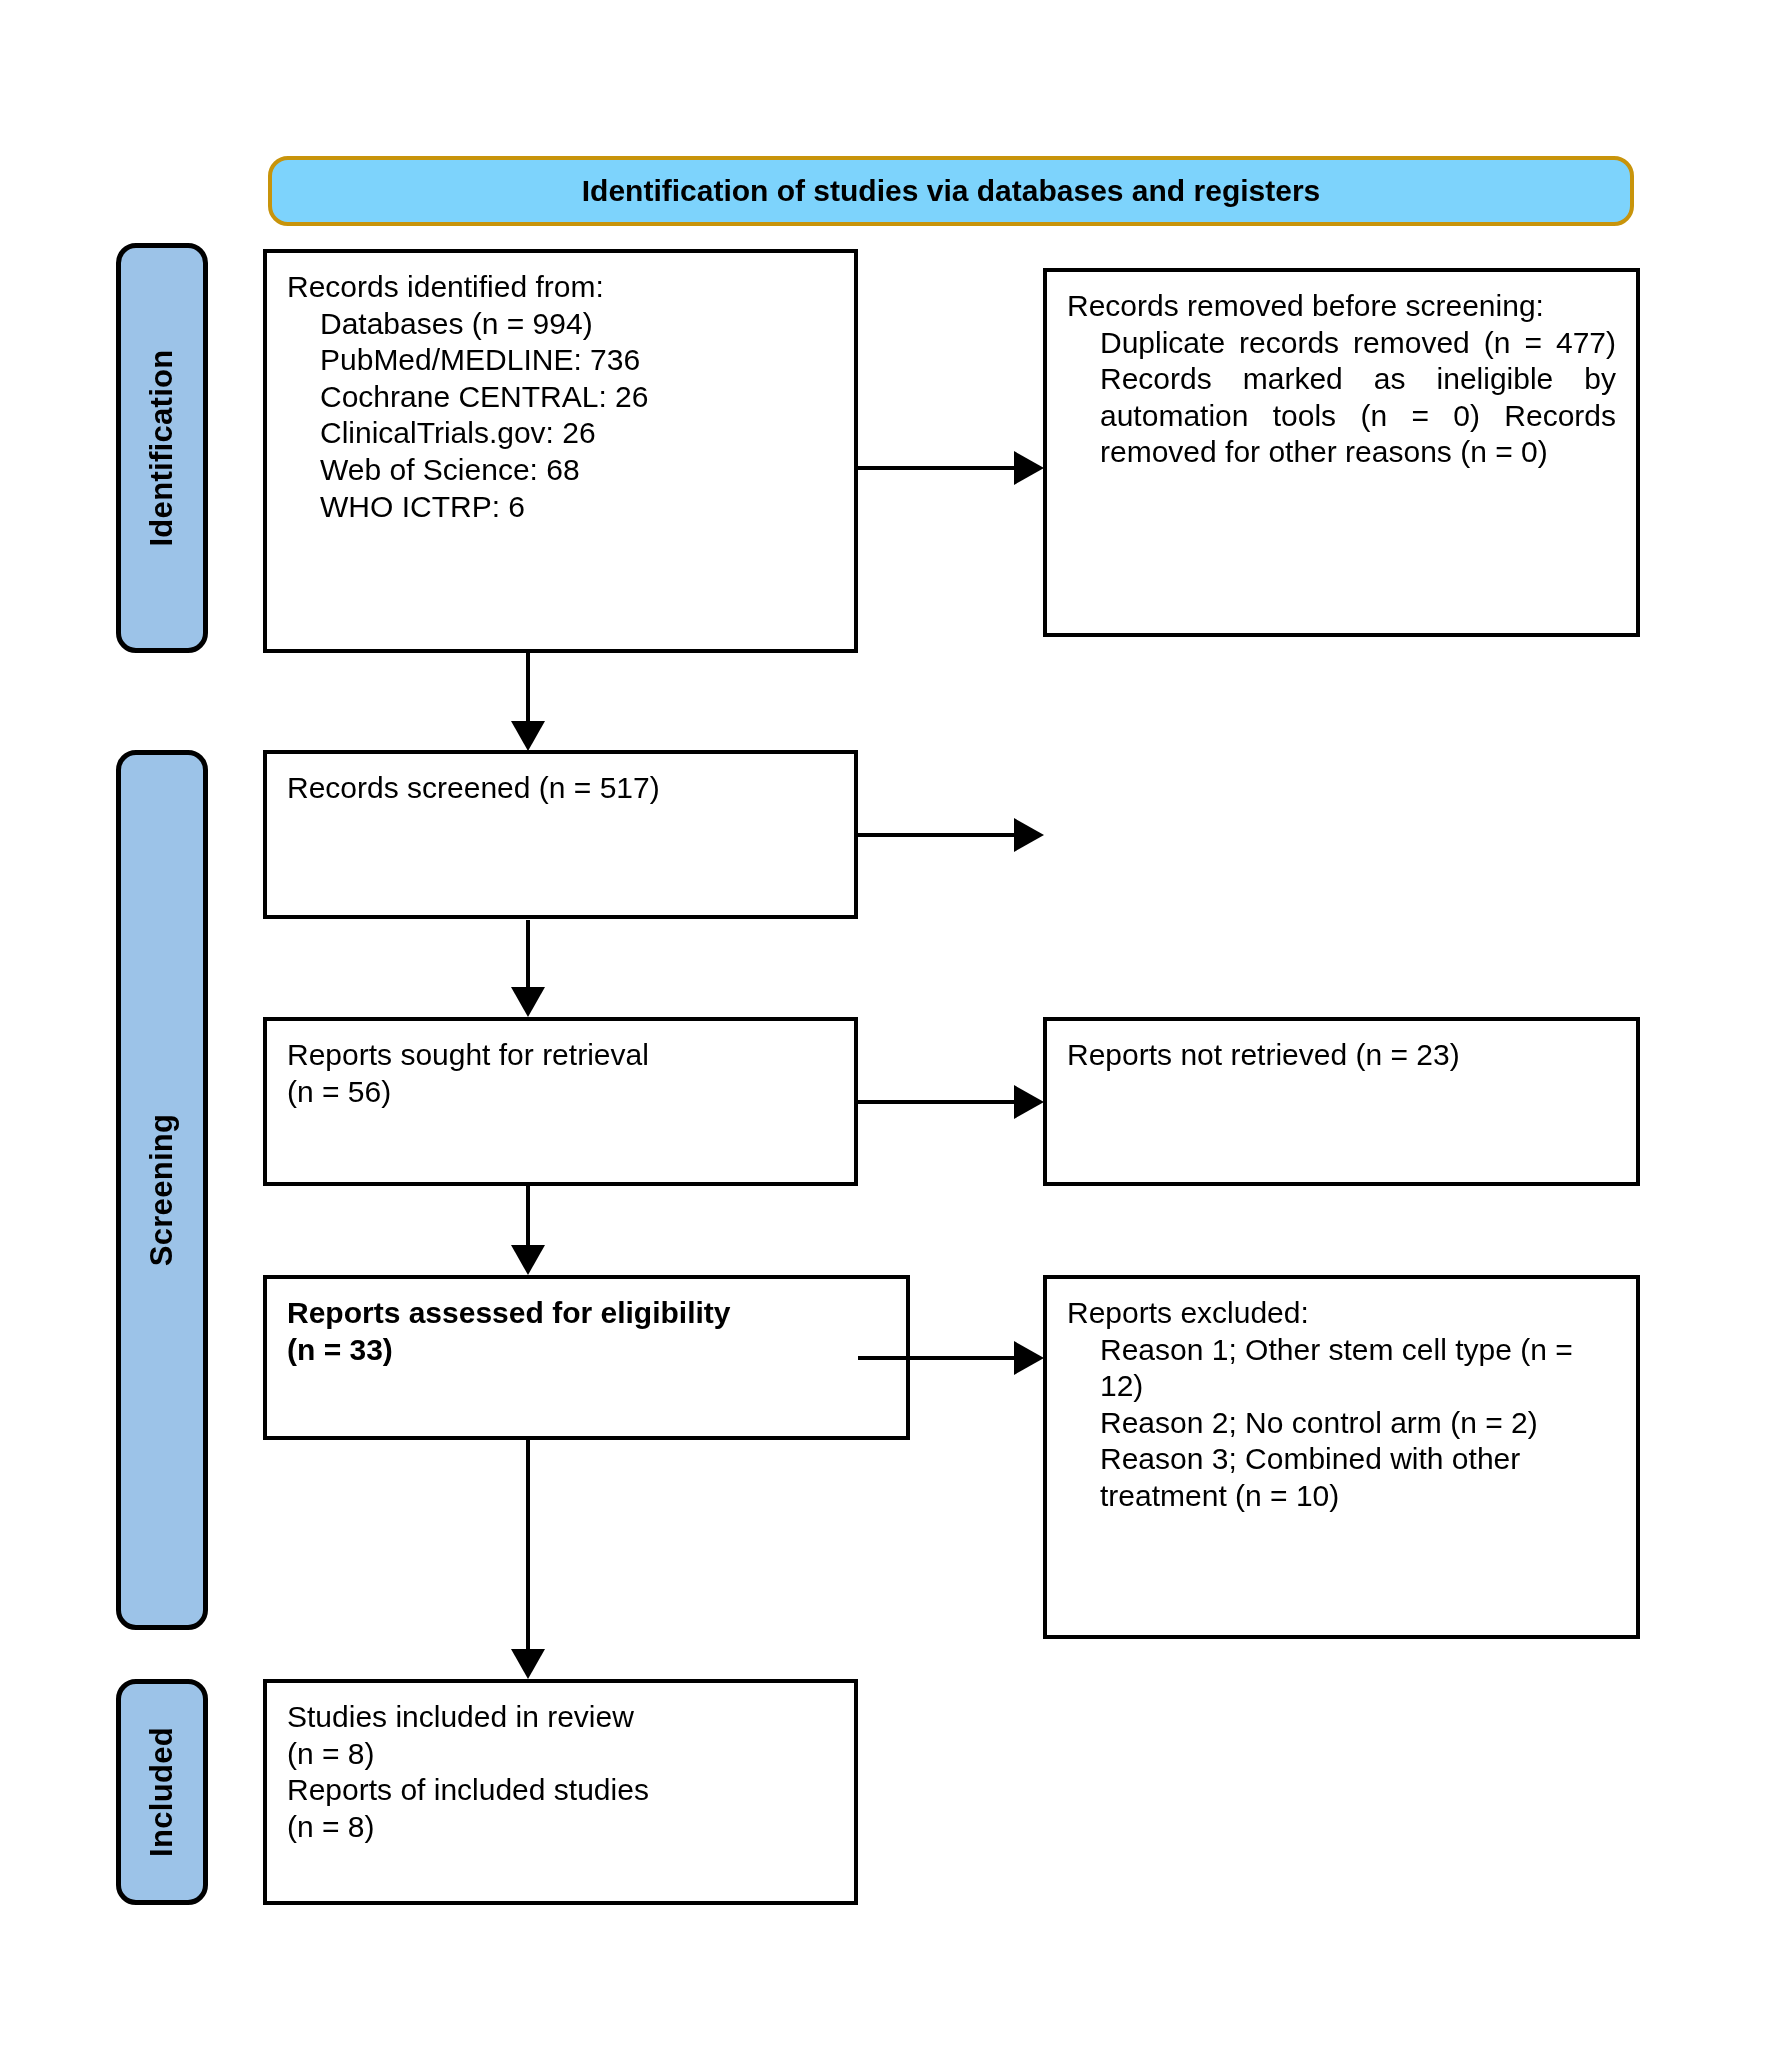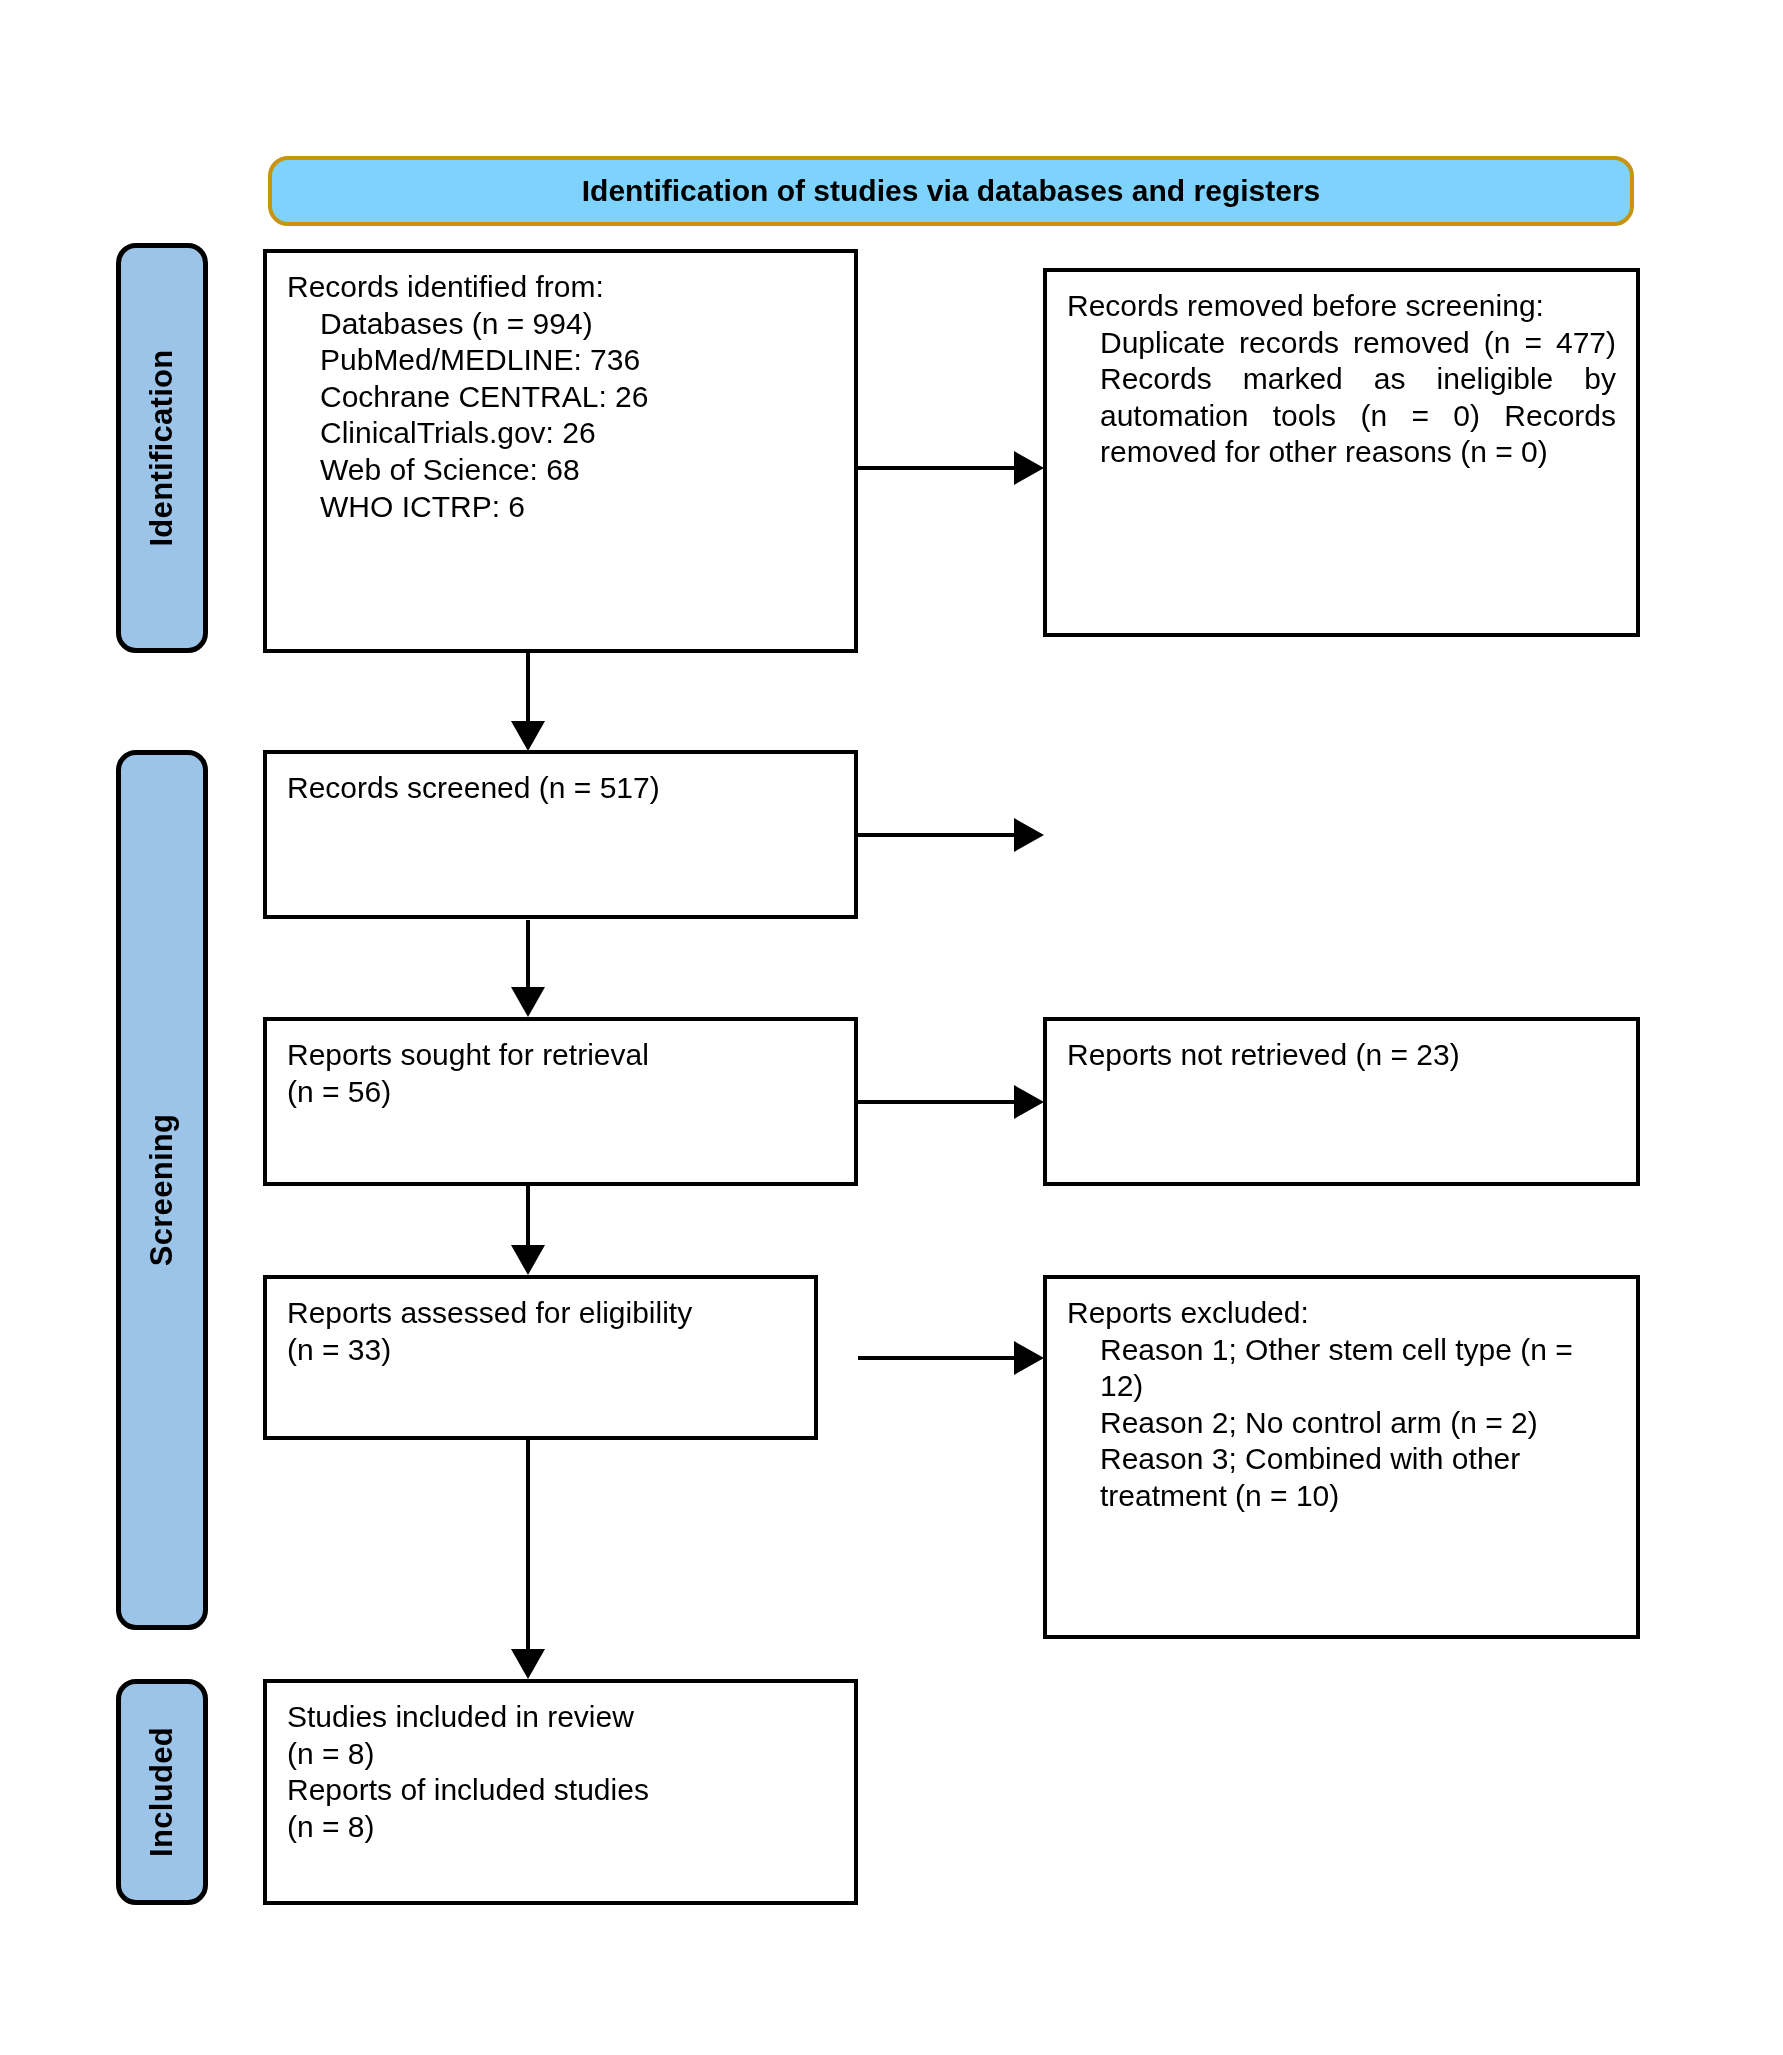--- a/index.html
+++ b/index.html
@@ -196,21 +196,21 @@
 
   <div class="node-box" style="left:1043px; top:1017px; width:597px; height:169px;">
     <div class="node-line">Reports not retrieved (n = 23)</div>
   </div>
 
   <div class="arrow-v" style="left:528px; top:1186px; height:89px;">
     <div class="shaft" style="height:59px;"></div>
     <div class="head" style="top:59px;"></div>
   </div>
 
-  <div class="node-box" style="left:263px; top:1275px; width:555px; height:165px;">
+  <div class="node-box" style="left:263px; top:1275px; width:647px; height:165px;font-weight:bold;">
     <div class="node-line">Reports assessed for eligibility</div>
     <div class="node-line">(n = 33)</div>
   </div>
 
   <div class="arrow-h" style="left:858px; top:1358px; width:185px;">
     <div class="shaft" style="width:156px;"></div>
     <div class="head" style="left:156px;"></div>
   </div>
 
   <div class="node-box" style="left:1043px; top:1275px; width:597px; height:364px;">

